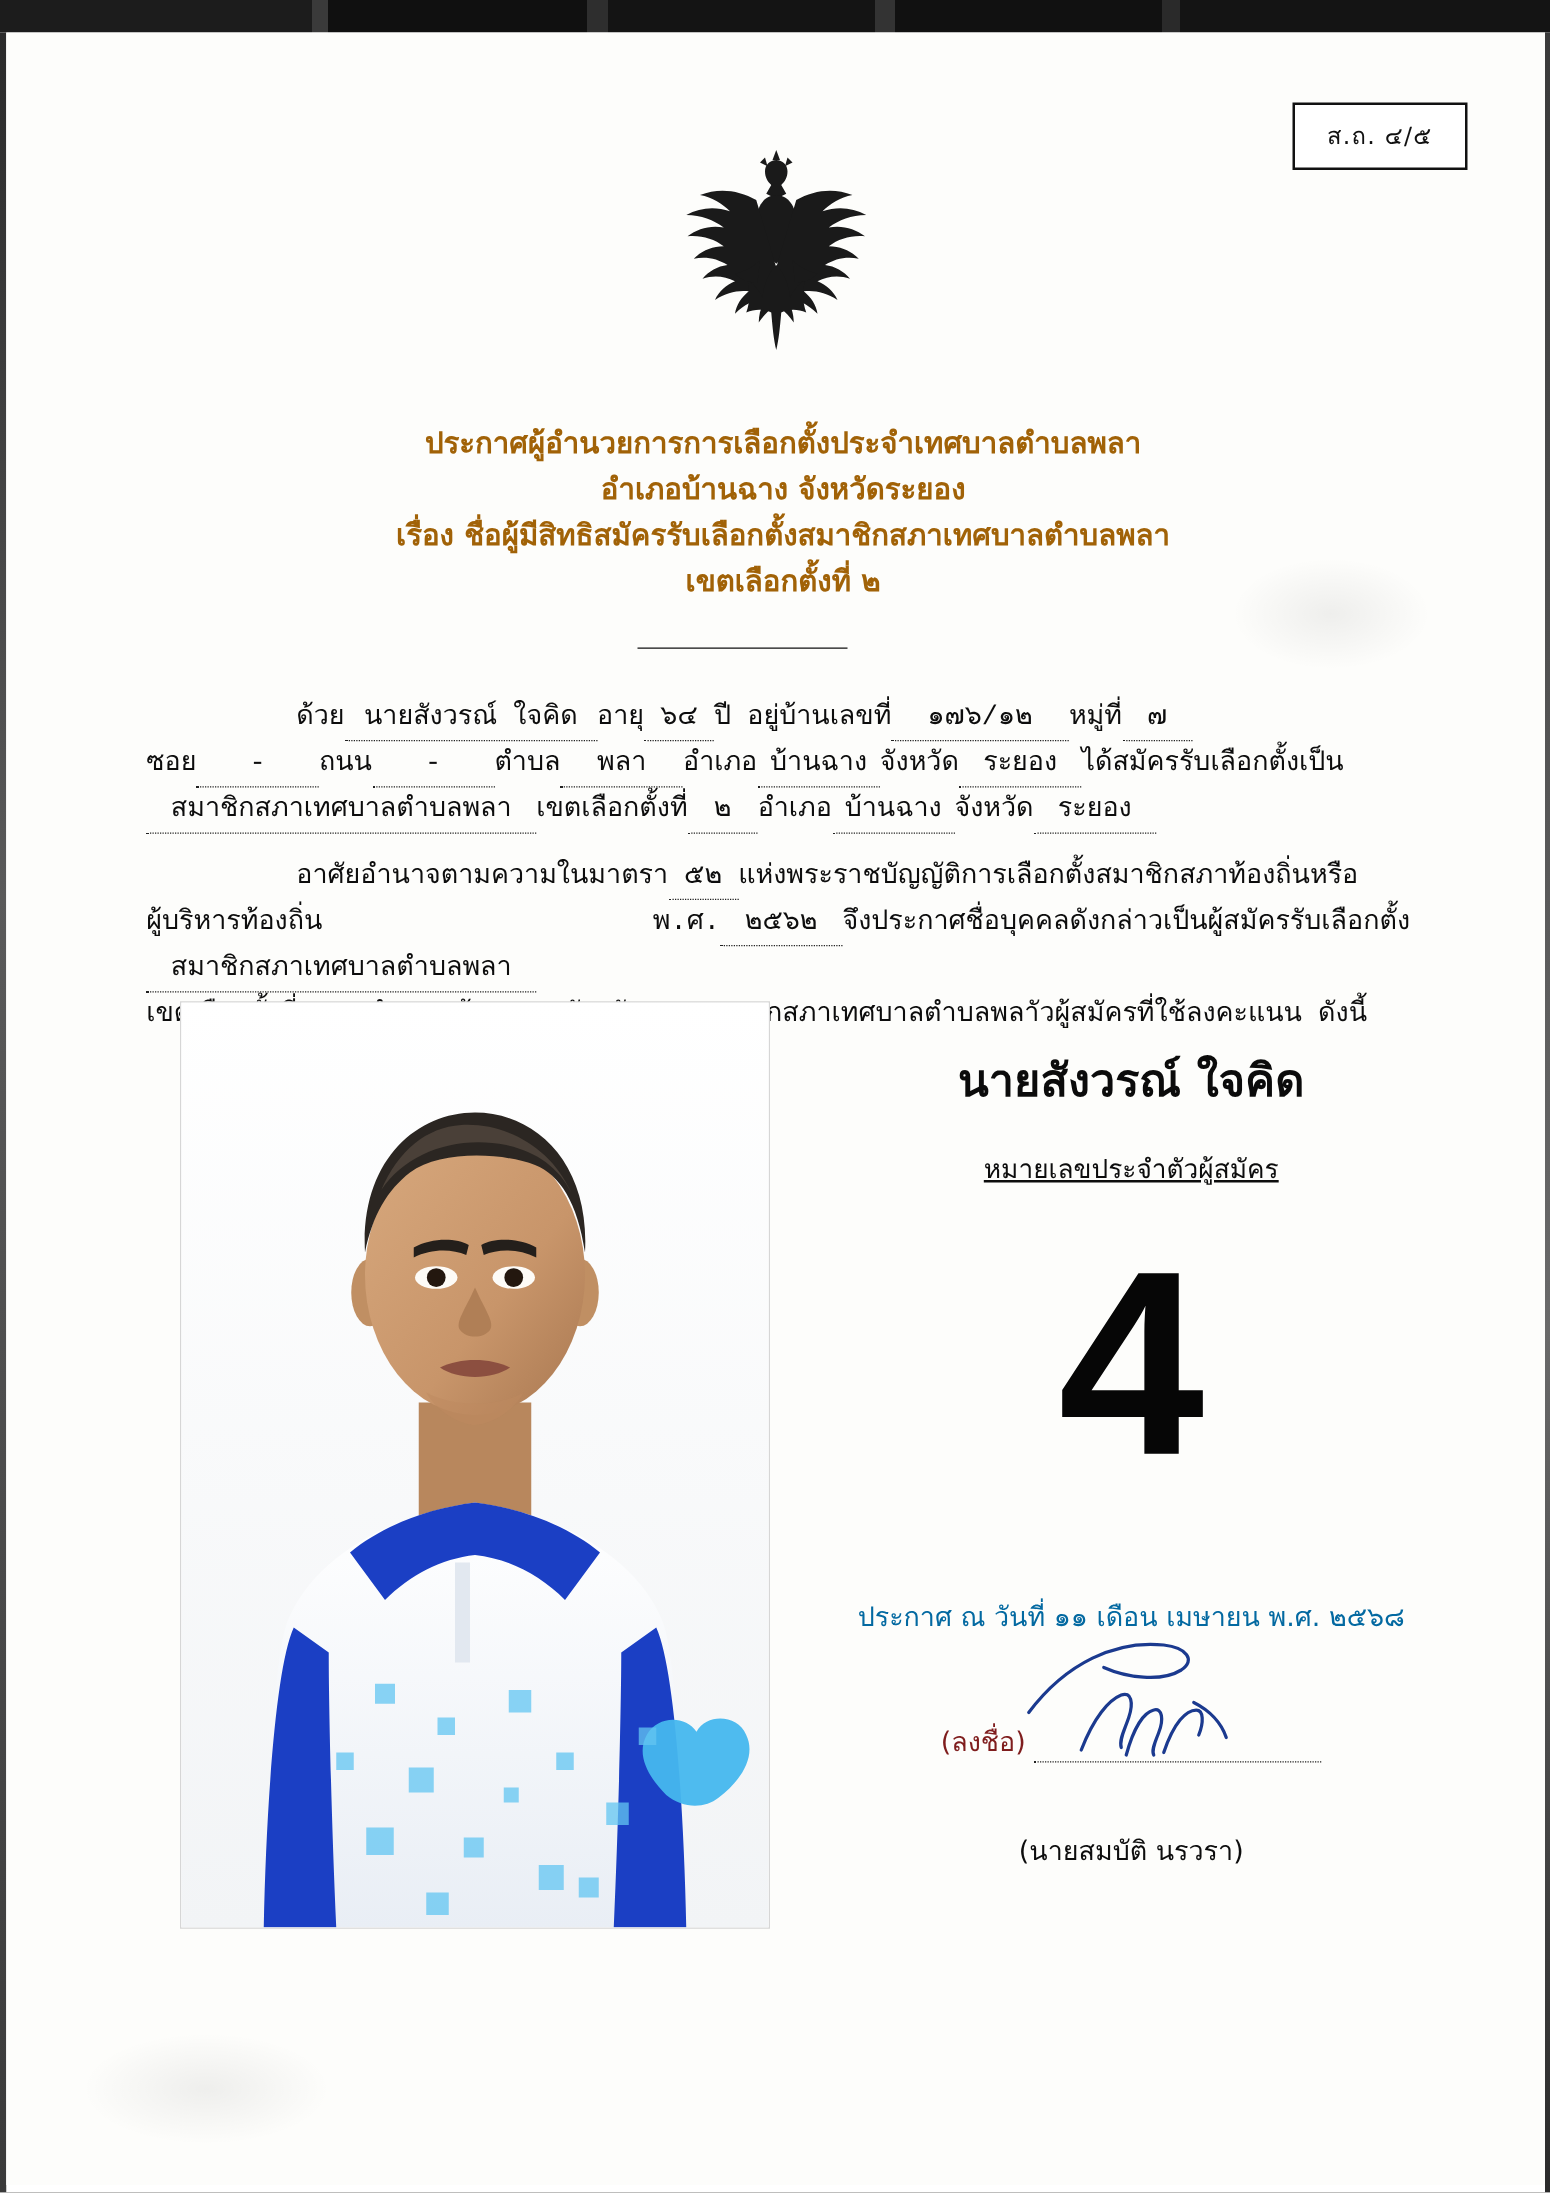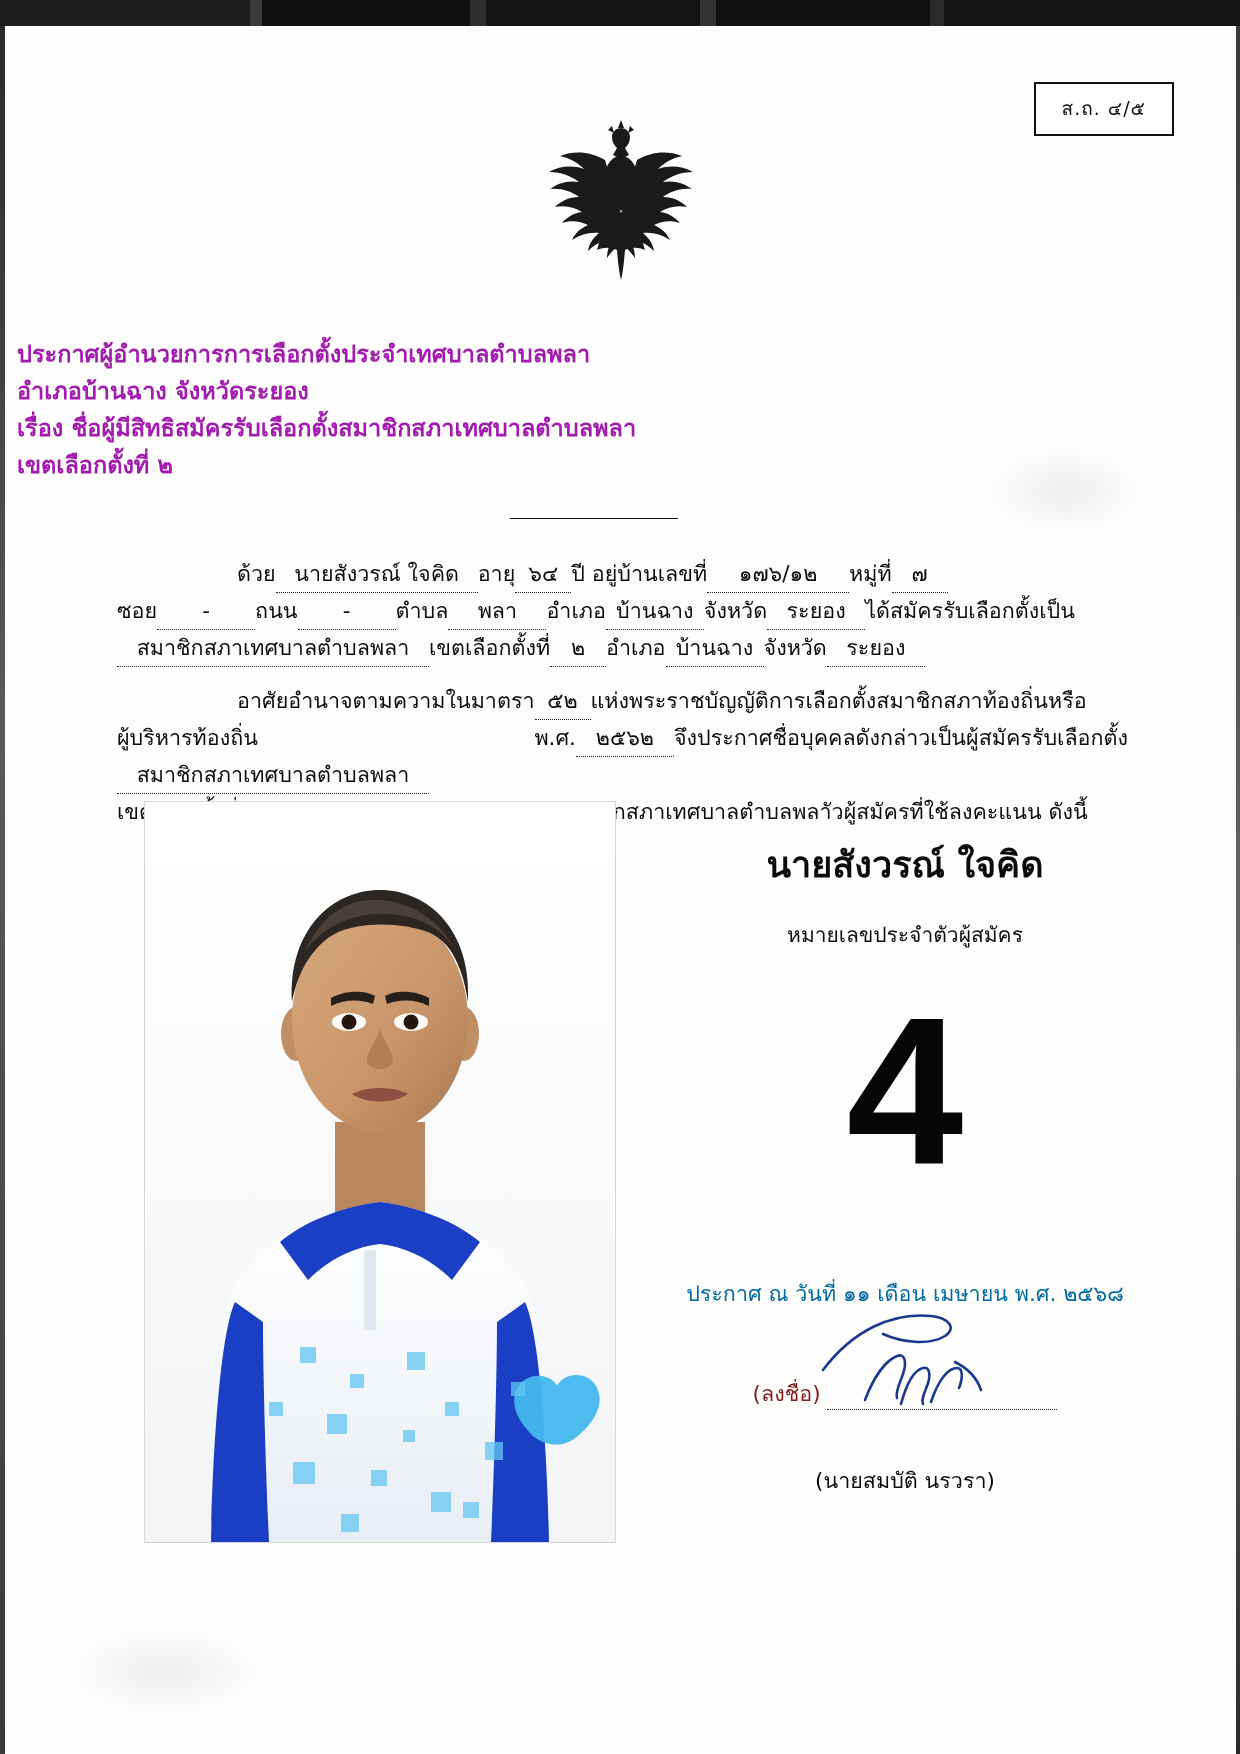--- a/index.html
+++ b/index.html
@@ -71,22 +71,22 @@
     top: 90px;
     left: 0; right: 0;
     text-align: center;
   }
   .garuda svg { display: inline-block; }
 
   .titles {
     position: absolute;
     top: 310px;
     left: 12px; right: 0;
-    text-align: left;
-    color: #a21caf;
+    text-align: center;
+    color: #a16207;
   }
   .titles .t-line {
     font-size: 23.5px;
     line-height: 37px;
     font-weight: 600;
   }
   .rule {
     position: absolute;
     top: 492px;
     left: 505px;
@@ -97,20 +97,21 @@
 
   .body-text {
     position: absolute;
     left: 112px;
     right: 108px;
     top: 530px;
     color: #0d0d0d;
     font-size: 21.5px;
     line-height: 36px;
     text-align: justify;
+    font-family: Liberation Mono, monospace;
   }
   .para { margin-bottom: 16px; }
   .indent { display: inline-block; width: 120px; }
   .fill {
     display: inline-block;
     border-bottom: 1.4px dotted #222;
     text-align: center;
     padding: 0 6px;
     min-width: 34px;
   }
@@ -143,20 +144,21 @@
     color: #0b0b0b;
   }
   .cand-sub {
     position: absolute;
     left: 640px;
     top: 892px;
     width: 520px;
     text-align: center;
     font-size: 21px;
     color: #0d0d0d;
+    text-decoration: underline;
   }
   .cand-number {
     position: absolute;
     left: 640px;
     top: 960px;
     width: 520px;
     text-align: center;
     font-size: 210px;
     line-height: 210px;
     font-weight: 700;

